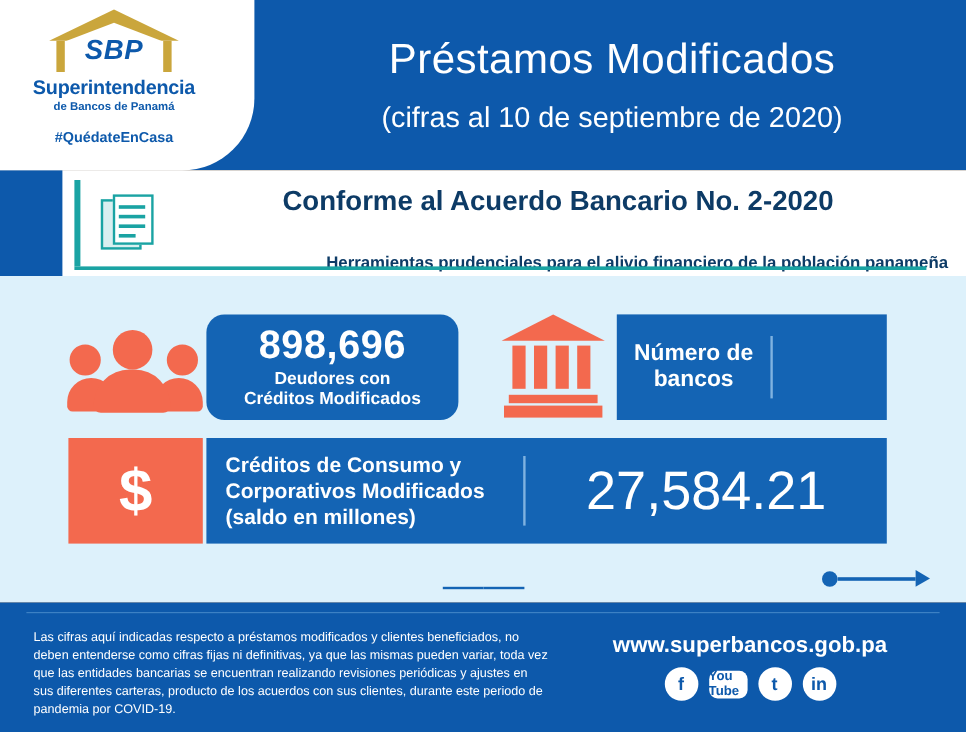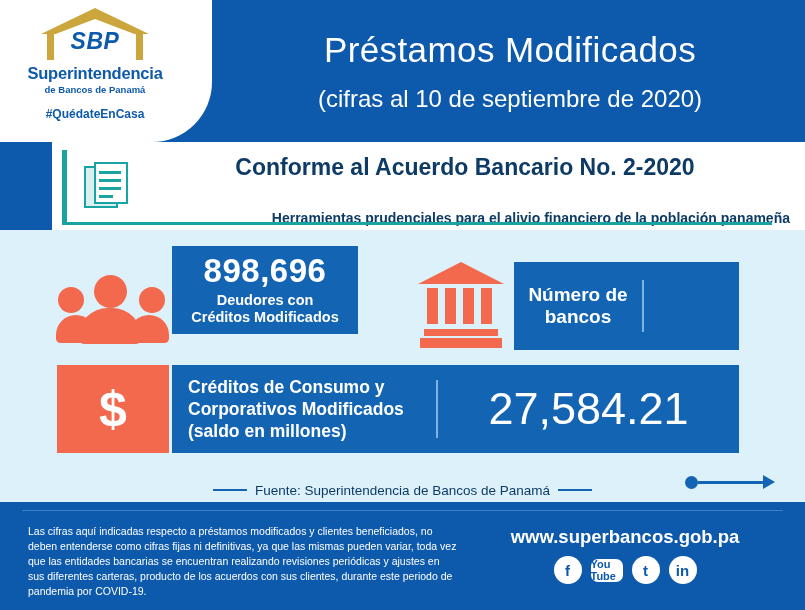--- a/index.html
+++ b/index.html
@@ -134,21 +134,21 @@
   .people .head { position: absolute; border-radius: 50%; background: #f3694e; }
   .people .body { position: absolute; background: #f3694e; }
   .p-h1 { left: 38px; top: 0px; width: 33px; height: 33px; }
   .p-b1 { left: 22px; top: 33px; width: 64px; height: 36px; border-radius: 30px 30px 6px 6px; }
   .p-h2 { left: 2px; top: 12px; width: 26px; height: 26px; }
   .p-b2 { left: 0px; top: 40px; width: 40px; height: 28px; border-radius: 22px 22px 5px 5px; }
   .p-h3 { left: 83px; top: 12px; width: 26px; height: 26px; }
   .p-b3 { left: 73px; top: 40px; width: 40px; height: 28px; border-radius: 22px 22px 5px 5px; }
 
   .card-debtors {
-    left: 172px; top: 246px; width: 186px; height: 88px;
+    left: 172px; top: 262px; width: 210px; height: 88px; border-radius: 15px;
   }
   .card-debtors .num {
     text-align: center; color: #ffffff; font-size: 33px; font-weight: bold;
     margin-top: 6px; letter-spacing: 0.5px;
   }
   .card-debtors .lbl {
     text-align: center; color: #ffffff; font-size: 14.5px; font-weight: bold;
     line-height: 17px; margin-top: 2px;
   }
 
@@ -345,21 +345,20 @@
       <div>Créditos de Consumo y</div>
       <div>Corporativos Modificados</div>
       <div>(saldo en millones)</div>
     </div>
     <div class="sep"></div>
     <div class="num">27,584.21</div>
   </div>
 
   <div class="source-wrap">
     <div class="dash"></div>
-    <div class="source-text">Fuente: Superintendencia de Bancos de Panamá</div>
     <div class="dash"></div>
   </div>
 
   <div class="arrow-wrap">
     <div class="dot"></div>
     <div class="line"></div>
     <div class="tip"></div>
   </div>
 
   <div class="footer">

